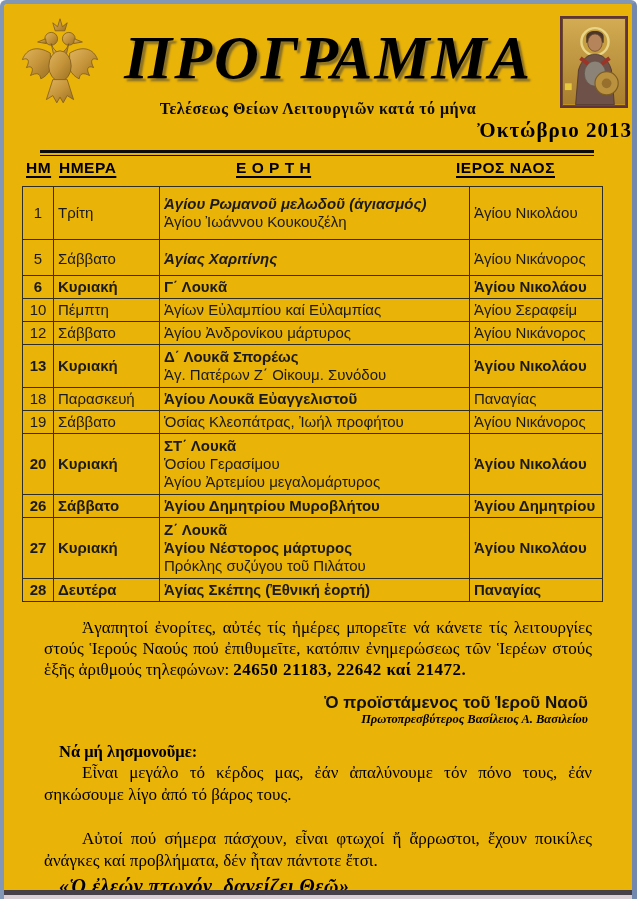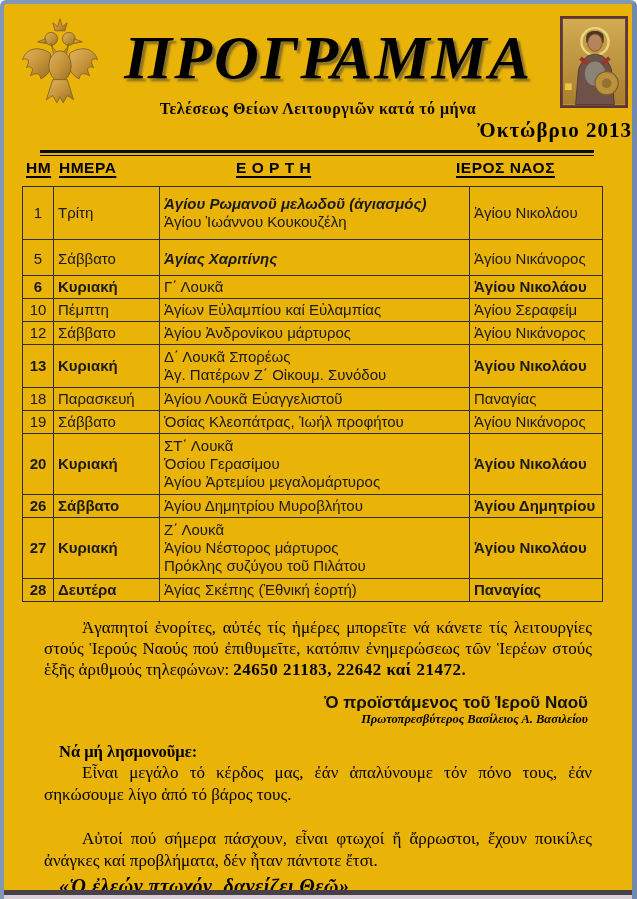--- a/index.html
+++ b/index.html
@@ -42,21 +42,21 @@
   table.program { border-collapse:collapse; margin:3px 0 0 18px; width:580px;
                   table-layout:fixed; font-size:15px; color:#1a1a1a; }
   table.program td { border:1.5px solid #2e2e2e; vertical-align:middle;
                      padding:2px 4px; line-height:18px; }
   td.c-num  { width:31px;  text-align:center; }
   td.c-day  { width:106px; padding-left:7px; }
   td.c-feast{ width:310px; padding-left:8px; }
   td.c-naos { width:133px; padding-left:8px; }
   tr.bold-row td { font-weight:bold; }
   .f-bi { font-weight:bold; font-style:italic; }
-  .f-b  { font-weight:normal; }
+  .f-b  { font-weight:bold; }
   .f-n  { font-weight:normal; font-style:normal; }
   tr[data-row="1"] td { padding-top:8px; padding-bottom:8px; }
   tr[data-row="5"] td { padding-top:10px; padding-bottom:7px; }
   tr[data-row="13"] td, tr[data-row="20"] td, tr[data-row="27"] td
       { padding-top:3px; padding-bottom:3px; }
 
   
   .notice { margin:15px 40px 0 40px; font-family:"Liberation Serif", serif;
             font-size:17px; line-height:21px; text-align:justify; text-indent:38px; }
   .notice b { letter-spacing:.5px; }

